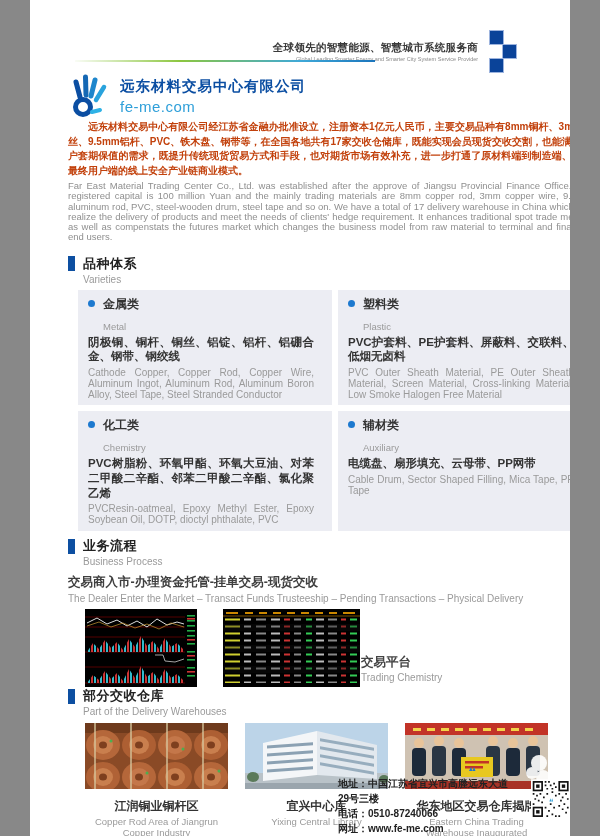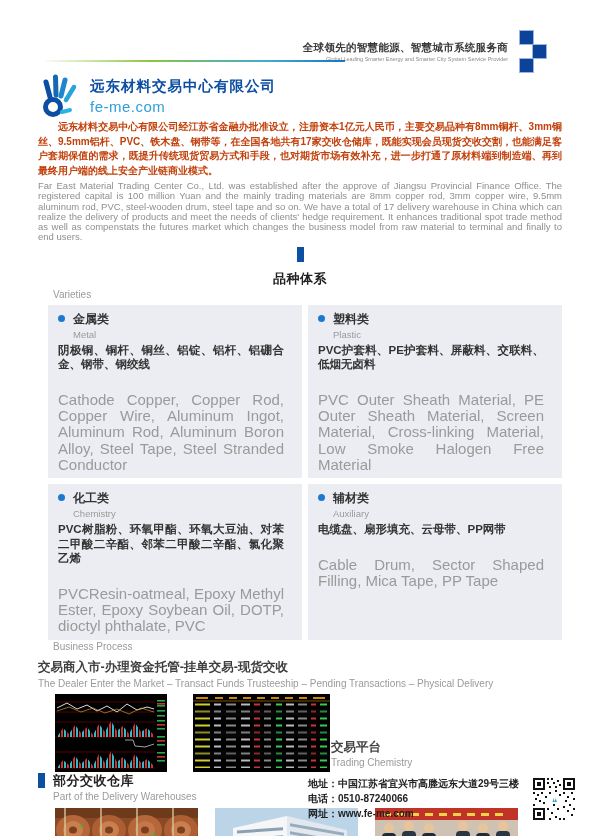--- a/index.html
+++ b/index.html
@@ -1,17 +1,17 @@
 <!DOCTYPE html>
 <html><head>
 <meta charset="utf-8">
 <style>
   * { margin:0; padding:0; box-sizing:border-box; }
   body { background:#888; font-family:"Liberation Sans","DejaVu Sans",sans-serif; }
-  .page { position:relative; width:600px; height:836px; background:#ffffff; margin:0 auto; overflow:hidden; }
+  .page { position:relative; width:540px; height:836px; background:#ffffff; margin:0 auto; overflow:hidden; }
 
   
   .tagline { position:absolute; top:41px; right:92px; text-align:right; }
   .tagline-zh { font-size:10.5px; font-weight:bold; color:#3a3a3a; letter-spacing:0.3px; }
   .tagline-en { font-size:6px; color:#8a8a8a; margin-top:1px; transform:scale(.92); transform-origin:right top; }
   .gradline { position:absolute; top:60px; left:45px; width:300px; height:2px;
     background:linear-gradient(to right, rgba(140,198,63,0.05), #8cc63f 35%, #3fa9d8 75%, #1b75bc); }
   .sq-logo { position:absolute; top:30px; right:52px; width:29px; height:44px; }
   .sq { position:absolute; width:15px; height:15px; background:#0a4399; border:1px solid #9db4de; }
   .sq1 { left:0; top:0; } .sq2 { left:13px; top:14px; } .sq3 { left:0; top:28px; }
@@ -23,31 +23,31 @@
 
   
   .main { position:absolute; top:120px; left:38px; width:524px; }
   .intro-zh { font-size:10px; line-height:1.45; color:#c2410c; font-weight:bold; text-align:justify; text-indent:2em; }
   .intro-en { font-size:9.5px; line-height:1.08; color:#8f8f8f; text-align:justify; margin-top:3px; }
 
   .sec-h { display:flex; align-items:center; gap:8px; }
   .sec-bar { width:7px; height:15px; background:#0d4fa1; }
   .sec-title { font-size:13px; font-weight:bold; color:#222222; letter-spacing:0.5px; }
   .sec-en { margin-left:15px; font-size:10px; color:#9a9a9a; margin-top:1px; }
-  .mt-v { margin-top:4px;flex-direction:column; } .mt-p { margin-top:6px; } .mt-w { margin-top:0; }
+  .mt-v { margin-top:12px; } .mt-p { margin-top:6px; } .mt-w { margin-top:0; }
 
   
   .cards { margin:5px 0 0 10px; display:grid; grid-template-columns:1fr 1fr; gap:6px; }
   .card { background:#ecedf3; padding:6px 18px 5px 10px; }
   .card-head { display:flex; gap:8px; }
   .dot { width:7px; height:7px; border-radius:50%; background:#1d79cf; margin-top:4px; flex:none; }
   .card-title { font-size:12px; font-weight:bold; color:#333333; }
-  .card-sub { font-size:9.5px; color:#9a9a9a; margin-top:1px; }
+  .card-sub { font-size:9.5px; color:#9a9a9a; margin-top:8px; }
   .card-zh { font-size:11.5px; font-weight:bold; color:#333333; line-height:1.28; margin-top:3px; text-align:justify; }
-  .card-en { font-size:15px; color:#9a9a9a; line-height:1.08; margin-top:20px; text-align:justify; }
+  .card-en { font-size:10px; color:#9a9a9a; line-height:1.08; margin-top:4px; text-align:justify; }
 
   
   .flow-zh { margin-top:7px; font-size:12.5px; font-weight:bold; color:#3f3f3f; }
   .flow-en { font-size:10px; color:#9a9a9a; margin-top:2px; }
   .platform-row { display:flex; align-items:flex-end; margin:5px 0 0 17px; }
   .img-frame { flex:none; }
   .platform-label { margin-left:1px; margin-bottom:4px; }
   .platform-zh { font-size:12.5px; font-weight:bold; color:#444444; }
   .platform-en { font-size:10px; color:#9a9a9a; margin-top:1px; }
 
@@ -145,20 +145,24 @@
           <div>
             <div class="card-title">辅材类</div>
             <div class="card-sub">Auxiliary</div>
           </div>
         </div>
         <div class="card-zh">电缆盘、扇形填充、云母带、PP网带</div>
         <div class="card-en">Cable Drum, Sector Shaped Filling, Mica Tape, PP Tape</div>
       </div>
     </div>
 
+    <div class="sec-h mt-p">
+      <div class="sec-bar"></div>
+      <div class="sec-title">业务流程</div>
+    </div>
     <div class="sec-en">Business Process</div>
 
     <div class="flow-zh">交易商入市-办理资金托管-挂单交易-现货交收</div>
     <div class="flow-en">The Dealer Enter the Market – Transact Funds Trusteeship – Pending Transactions – Physical Delivery</div>
 
     <div class="platform-row">
 
       <svg class="img-frame" width="112" height="78" viewBox="0 0 112 78">
         <rect width="112" height="78" fill="#000000"></rect>
         <g stroke="#7a0000" stroke-width="0.7">

